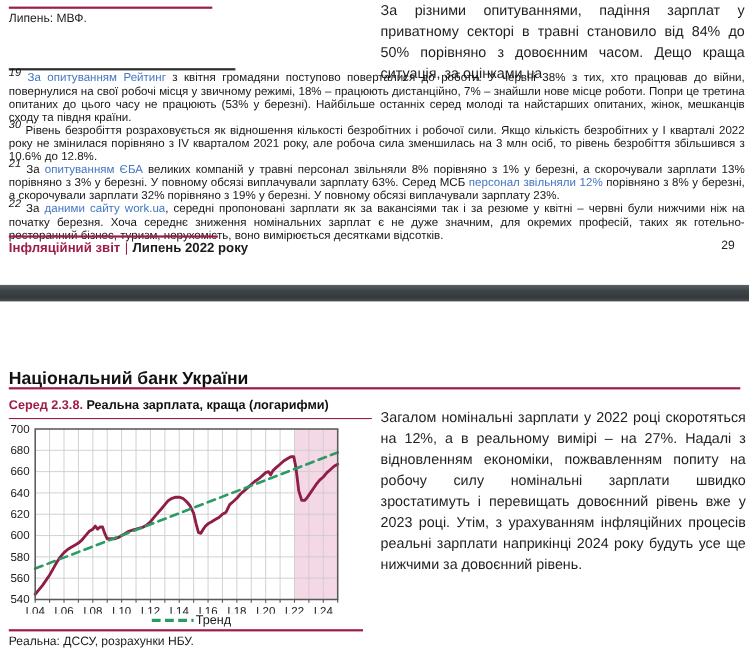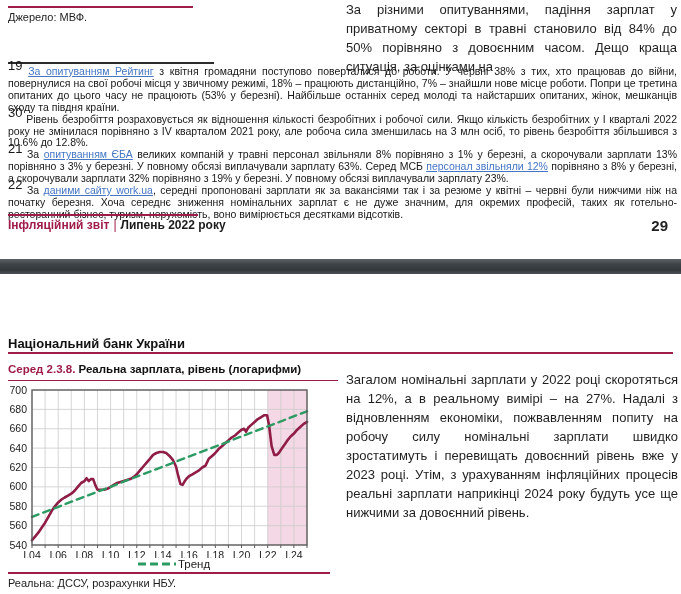--- a/index.html
+++ b/index.html
@@ -18,47 +18,47 @@
   }
   .abs{position:absolute;}
   .rule{background:var(--accent);}
   .justify{text-align:justify;}
   
   .src-note{font-size:11px;color:#1c1c1c;}
   .bodycol{width:331px;font-size:13px;line-height:19px;color:#1f1f1f;}
   .fn-sep{background:#2b2b2b;}
   .footnotes{width:669px;font-size:10.5px;line-height:11.9px;color:#171717;}
   .footnote{text-align:justify;}
-  .footnote sup{font-size:13px;line-height:0;position:relative;top:-1px;}
-  .fn-link{color:var(--link);text-decoration:underline;cursor:pointer;}
+  .footnote sup{font-size:10px;line-height:0;position:relative;top:-1px;font-style:italic;}
+  .fn-link{color:var(--link);cursor:pointer;}
   .footer-text{font-size:12px;font-weight:bold;white-space:nowrap;}
   .footer-text .rep{color:var(--accent);}
   .footer-text .bar{color:var(--accent);font-weight:normal;padding:0 4px;}
-  .pageno{font-size:15px;color:#222;font-weight:bold;}
+  .pageno{font-size:11px;color:#222;}
   
   .page-sep{
     left:0;top:259px;width:681px;height:15px;
     background:linear-gradient(180deg,#5c6165 0%,#3e4347 35%,#34393c 75%,#4b5054 100%);
   }
   
   .p2-header{left:8px;top:336px;width:665px;display:flex;justify-content:space-between;
-    font-size:13px;font-weight:bold;color:#111;}
+    font-size:16px;font-weight:bold;color:#111;}
   .p2-header .accent{color:var(--accent);}
   .chart-title{font-size:11.5px;font-weight:bold;color:#111;}
   .chart-title .accent{color:var(--accent);}
   svg text{font-family:"Liberation Sans",sans-serif;}
   .legend{left:8px;top:558px;width:331px;display:flex;align-items:center;justify-content:center;
     gap:1px;font-size:11.5px;color:#1b1b1b;}
 </style>
 </head>
 <body>
 
 <div class="abs rule" style="left:8px;top:6px;width:185px;height:2px;"></div>
 
-<div class="abs src-note" style="left:8px;top:11px;">Джерело: МВФ.</div>
+<div class="abs src-note" style="left:8px;top:11px;">Липень: МВФ.</div>
 
 <div class="abs bodycol justify" style="left:346px;top:0px;">За різними опитуваннями, падіння зарплат у приватному секторі в травні становило від 84% до 50% порівняно з довоєнним часом. Дещо краща ситуація, за оцінками на</div>
 
 <div class="abs fn-sep" style="left:8px;top:62px;width:206px;height:1.5px;"></div>
 
 <div class="abs footnotes" style="left:8px;top:66px;">
     <div class="footnote"><sup>19</sup> <a class="fn-link">За опитуванням Рейтинг</a><span> з квітня громадяни поступово поверталися до роботи. У червні 38% з тих, хто працював до війни, повернулися на свої робочі місця у звичному режимі, 18% – працюють дистанційно, 7% – знайшли нове місце роботи. Попри це третина опитаних до цього часу не працюють (53% у березні). Найбільше останніх серед молоді та найстарших опитаних, жінок, мешканців сходу та півдня країни.</span></div>
     <div class="footnote"><sup>30</sup> <span>Рівень безробіття розраховується як відношення кількості безробітних і робочої сили. Якщо кількість безробітних у I кварталі 2022 року не змінилася порівняно з IV кварталом 2021 року, але робоча сила зменшилась на 3 млн осіб, то рівень безробіття збільшився з 10.6% до 12.8%.</span></div>
     <div class="footnote"><sup>21</sup> <span>За </span><a class="fn-link">опитуванням ЄБА</a><span> великих компаній у травні персонал звільняли 8% порівняно з 1% у березні, а скорочували зарплати 13% порівняно з 3% у березні. У повному обсязі виплачували зарплату 63%. Серед МСБ </span><a class="fn-link">персонал звільняли 12%</a><span> порівняно з 8% у березні, а скорочували зарплати 32% порівняно з 19% у березні. У повному обсязі виплачували зарплату 23%.</span></div>
     <div class="footnote"><sup>22</sup> <span>За </span><a class="fn-link">даними сайту work.ua</a><span>, середні пропоновані зарплати як за вакансіями так і за резюме у квітні – червні були нижчими ніж на початку березня. Хоча середнє зниження номінальних зарплат є не дуже значним, для окремих професій, таких як готельно-ресторанний бізнес, туризм, нерухомість, воно вимірюється десятками відсотків.</span></div>
@@ -74,21 +74,21 @@
 
 <div class="abs page-sep"></div>
 
 <div class="p2-header abs">
   <span>Національний банк України</span>
 </div>
 
 <div class="abs rule" style="left:8px;top:352px;width:665px;height:2px;"></div>
 
 <div class="abs chart-title" style="left:8px;top:363px;">
-  <span class="accent">Серед 2.3.8.</span><span> Реальна зарплата, рівень (логарифми)</span>
+  <span class="accent">Серед 2.3.8.</span><span> Реальна зарплата, краща (логарифми)</span>
 </div>
 
 <div class="abs rule" style="left:8px;top:380px;width:330px;height:1.2px;"></div>
 
 <div class="abs" style="left:8px;top:386px;width:331px;height:172px;">
   <svg id="chart-svg" width="331" height="172" viewBox="0 0 331 172">
       <rect x="259.7142857142857" y="4" width="39.28571428571428" height="155" fill="#f5d8e5"></rect>
       <line x1="37.095238095238095" y1="4" x2="37.095238095238095" y2="159" stroke="#cccccc" stroke-width="0.8"></line>
       <line x1="50.19047619047619" y1="4" x2="50.19047619047619" y2="159" stroke="#cccccc" stroke-width="0.8"></line>
       <line x1="63.285714285714285" y1="4" x2="63.285714285714285" y2="159" stroke="#cccccc" stroke-width="0.8"></line>

